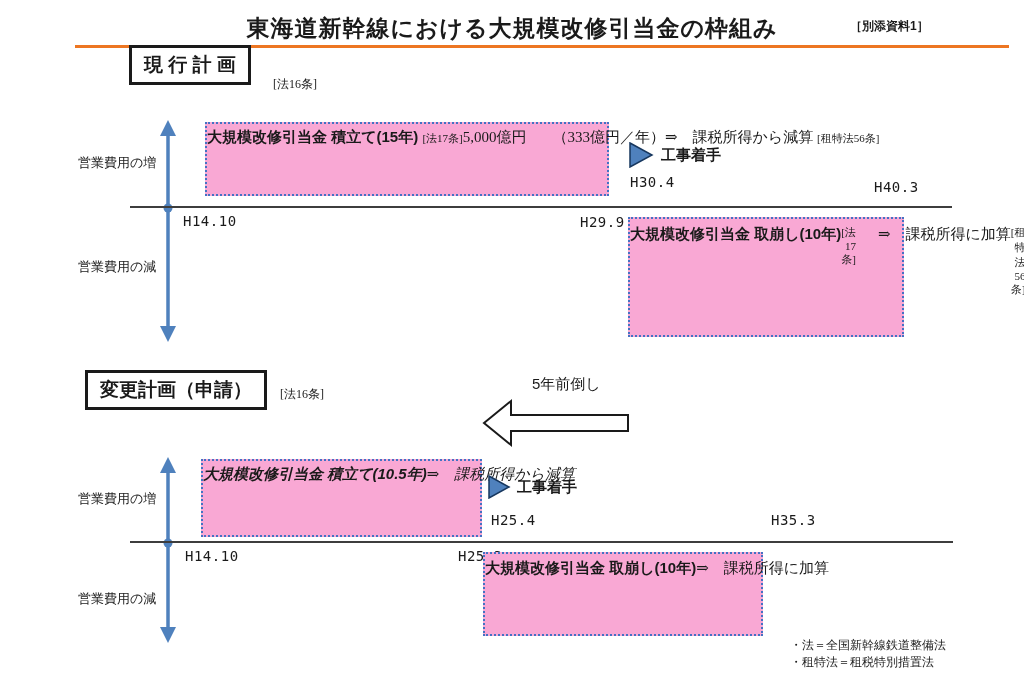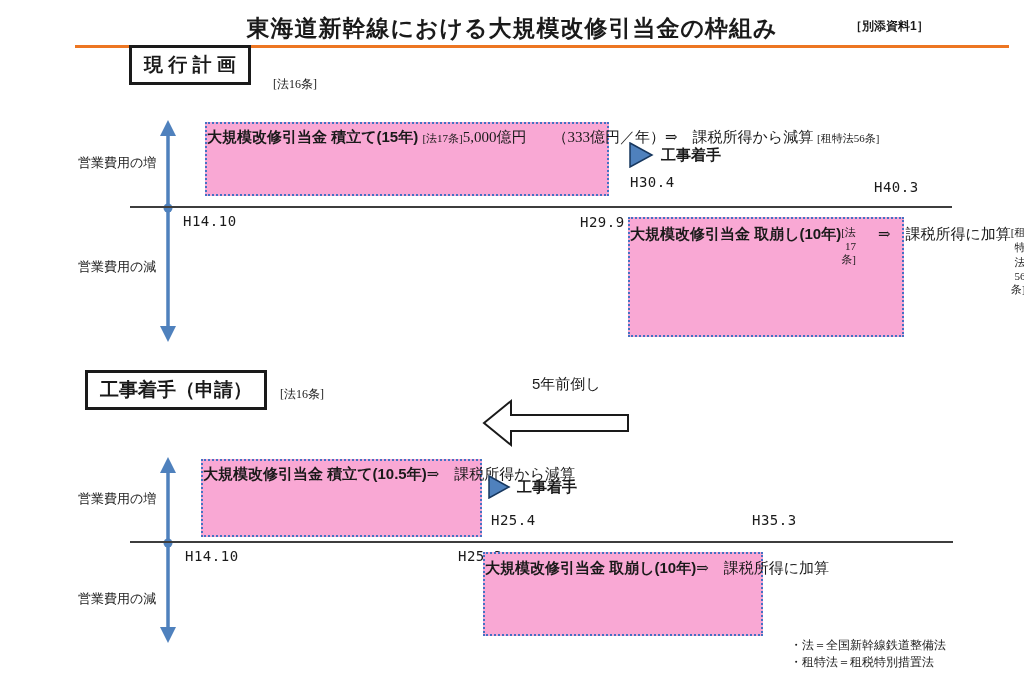--- a/index.html
+++ b/index.html
@@ -87,45 +87,45 @@
     <div class="box-note mincho note-right" style="padding-right:22px;">[法17条]</div>
     <div class="box-line mincho">⇒　課税所得に加算</div>
     <div class="box-note mincho note-right" style="padding-right:16px;">[租特法56条]</div>
   </div>
 
   <div class="abs shift-label gothic" style="left:532px;top:375px;">5年前倒し</div>
   <svg class="abs" style="left:481px;top:398px;" width="150" height="50">
     <polygon points="3,25 30,3 30,17 147,17 147,33 30,33 30,47" fill="#ffffff" stroke="#1a1a1a" stroke-width="2"></polygon>
   </svg>
 
-  <div class="abs plan-box gothic" style="left:85px;top:370px;">工事着手（申請）</div>
+  <div class="abs plan-box gothic" style="left:85px;top:370px;">変更計画（申請）</div>
   <div class="abs law-note mincho" style="left:280px;top:386px;">[法16条]</div>
 
   <div class="abs axis-label mincho" style="left:78px;top:490px;">営業費用の増</div>
   <div class="abs axis-label mincho" style="left:78px;top:590px;">営業費用の減</div>
 
   <svg class="abs" style="left:155px;top:457px;" width="26" height="186">
     <line x1="13" y1="12" x2="13" y2="174" stroke="#4F81BD" stroke-width="3.5"></line>
     <polygon points="13,0 5,16 21,16" fill="#4F81BD"></polygon>
     <polygon points="13,186 5,170 21,170" fill="#4F81BD"></polygon>
     <circle cx="13" cy="86" r="4.5" fill="#4F81BD"></circle>
   </svg>
 
-  <div class="abs dotted-box" style="left:201px;top:459px;width:281px;height:78px;padding:4px 0;">
+  <div class="abs dotted-box" style="left:201px;top:459px;width:281px;height:78px;padding:4px 0;font-style:italic;">
     <div class="box-title gothic">大規模改修引当金 積立て(10.5年)</div>
     <div class="box-line mincho">⇒　課税所得から減算</div>
   </div>
 
   <svg class="abs" style="left:487px;top:475px;" width="24" height="24">
     <polygon points="2,1 22,12 2,23" fill="#4F81BD" stroke="#17375E" stroke-width="1.5"></polygon>
   </svg>
   <div class="abs construction-label gothic" style="left:517px;top:478px;">工事着手</div>
 
   <div class="abs date mono" style="left:491px;top:512px;">H25.4</div>
-  <div class="abs date mono" style="left:752px;top:512px;">H35.3</div>
+  <div class="abs date mono" style="left:771px;top:512px;">H35.3</div>
 
   <div class="abs timeline" style="left:130px;top:541px;width:823px;"></div>
 
   <div class="abs date mono" style="left:185px;top:548px;">H14.10</div>
   <div class="abs date mono" style="left:458px;top:548px;">H25.3</div>
 
   <div class="abs dotted-box" style="left:483px;top:552px;width:280px;height:84px;padding:5px 0;">
     <div class="box-title gothic">大規模改修引当金 取崩し(10年)</div>
     <div class="box-line mincho">⇒　課税所得に加算</div>
   </div>

